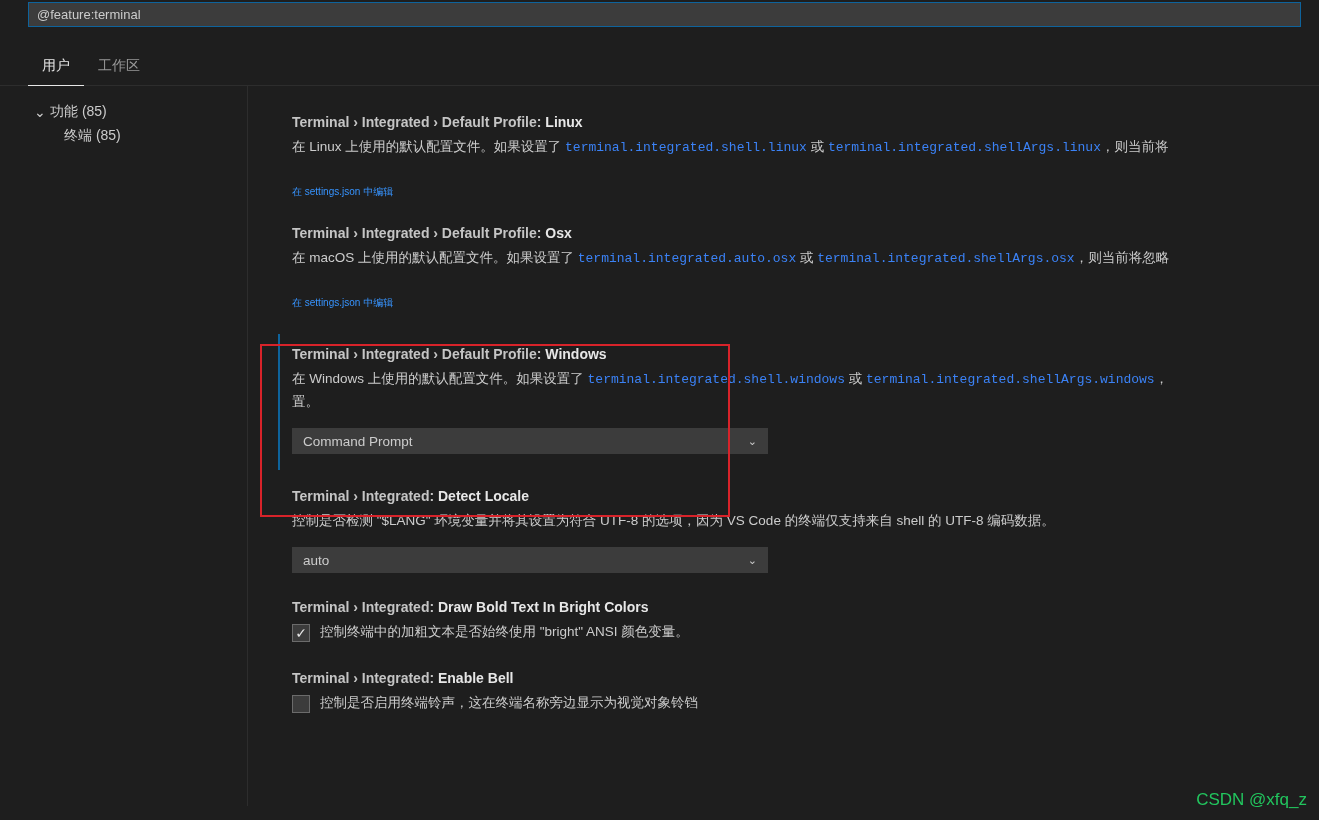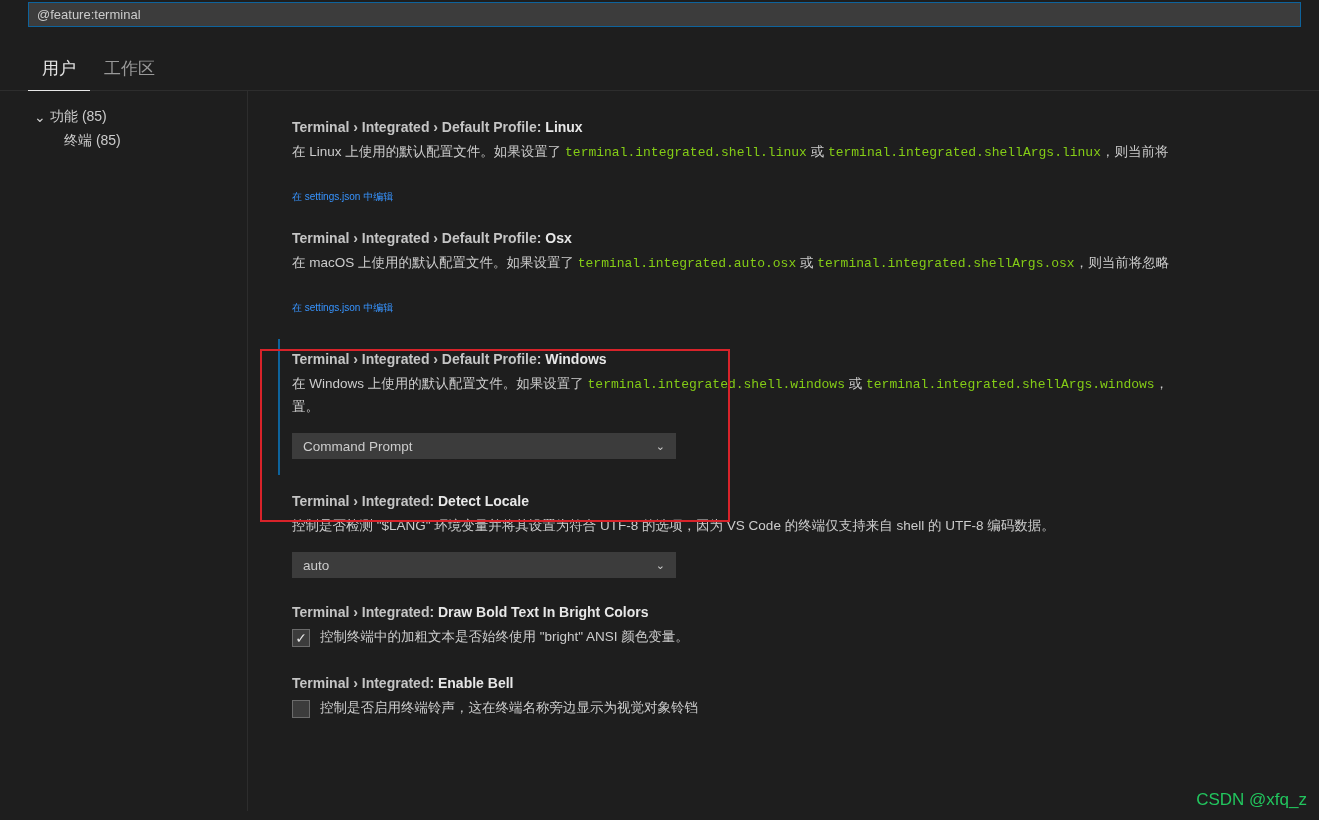--- a/index.html
+++ b/index.html
@@ -29,21 +29,21 @@
   .tabs {
     display: flex;
     gap: 0;
     padding: 18px 0 0 28px;
     border-bottom: 1px solid #2d2d2d;
   }
   .tab {
     padding: 6px 14px 10px 14px;
     color: #999;
     cursor: pointer;
-    font-size: 17px;
+    font-size: 14px;
   }
   .tab.active {
     color: #e7e7e7;
     border-bottom: 1px solid #e7e7e7;
     margin-bottom: -1px;
   }
   .body {
     display: flex;
     height: calc(100% - 100px);
   }
@@ -92,31 +92,31 @@
     margin-bottom: 6px;
   }
   .setting-title .dim { color: #c5c5c5; font-weight:600; }
   .setting-desc {
     color: #cccccc;
     font-size: 13.5px;
     line-height: 1.7;
   }
   .code {
     font-family: Consolas, "Courier New", monospace;
-    color: #84cc16;
+    color: #3b82f6;
     font-size: 13px;
   }
   .link {
     color: #3794ff;
     cursor: pointer;
   }
   .link-row { margin-top: 26px; font-size: 10px; }
   .select-wrap {
     margin-top: 14px;
-    width: 384px;
+    width: 476px;
     background: #3c3c3c;
     border: 1px solid #3c3c3c;
     height: 26px;
     display: flex;
     align-items: center;
     justify-content: space-between;
     padding: 0 10px;
     cursor: pointer;
     font-size: 13.5px;
   }

